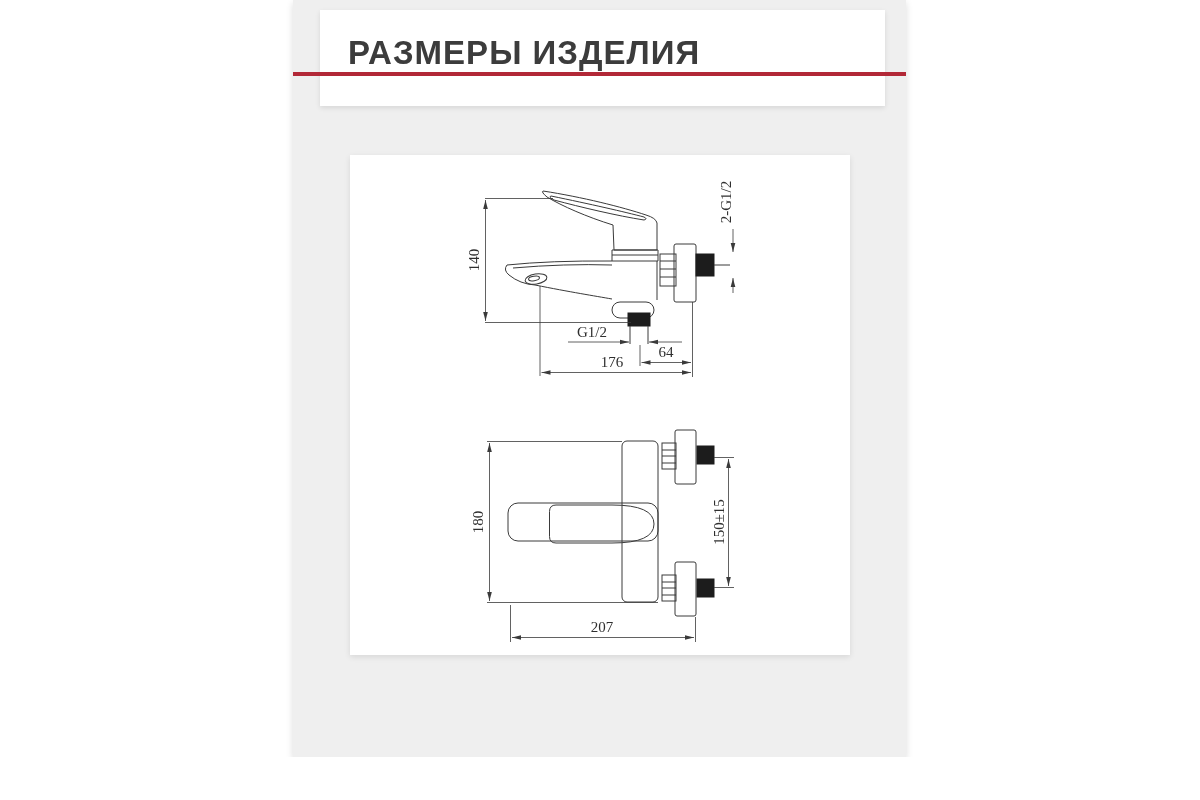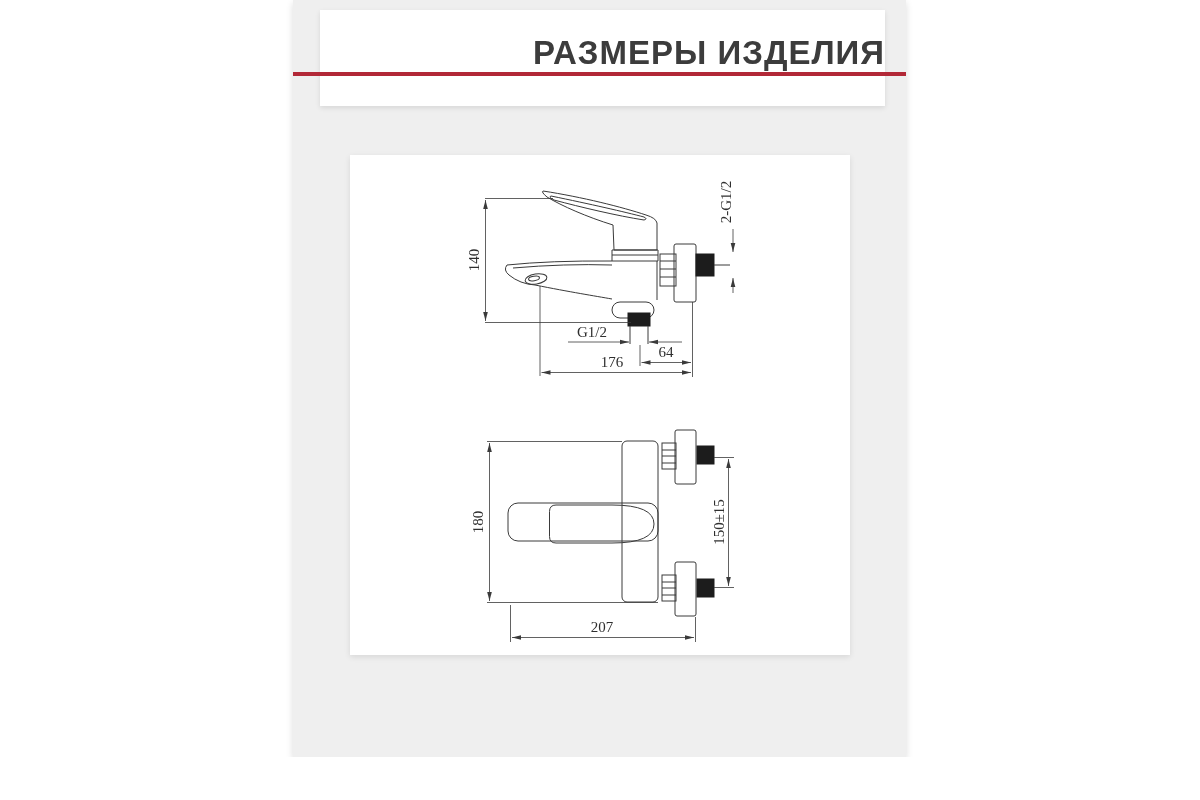--- a/index.html
+++ b/index.html
@@ -2,22 +2,22 @@
 <html><head>
 <meta charset="utf-8">
 <style>
   html,body{margin:0;padding:0;}
   body{width:1200px;height:800px;background:#ffffff;font-family:"Liberation Sans",sans-serif;}
   .page{position:relative;width:1200px;height:800px;overflow:hidden;background:#ffffff;}
   .panel{position:absolute;left:293px;top:0;width:613px;height:757px;background:#efefef;
          box-shadow:0 3px 7px rgba(0,0,0,0.14);}
   .header-card{position:absolute;left:320px;top:10px;width:565px;height:96px;background:#ffffff;
          box-shadow:0 2px 5px rgba(0,0,0,0.10);z-index:2;}
-  .title{margin:0;padding-top:24px;text-align:right;font-size:33px;font-weight:bold;
-         color:#3c3c3c;letter-spacing:1px;}
+  .title{margin:0;padding-top:24px;text-align:left;font-size:33px;font-weight:bold;
+         color:#3c3c3c;letter-spacing:1px;padding-left:28px;}
   .red-line{position:absolute;left:293px;top:72px;width:613px;height:4px;background:#b22837;z-index:3;}
   .drawing-card{position:absolute;left:350px;top:155px;width:500px;height:500px;background:#ffffff;
          box-shadow:0 2px 6px rgba(0,0,0,0.10);z-index:2;}
   svg{display:block;}
   svg .ln{stroke:#3a3a3a;stroke-width:1;fill:none;}
   svg .dim{stroke:#3a3a3a;stroke-width:0.8;fill:none;}
   svg .blk{fill:#1c1c1c;stroke:#1c1c1c;}
   svg text{font-family:"Liberation Serif",serif;font-size:15px;fill:#2f2f2f;}
   .footer{position:absolute;left:0;top:757px;width:1200px;height:43px;background:#ffffff;z-index:2;}
 </style>

